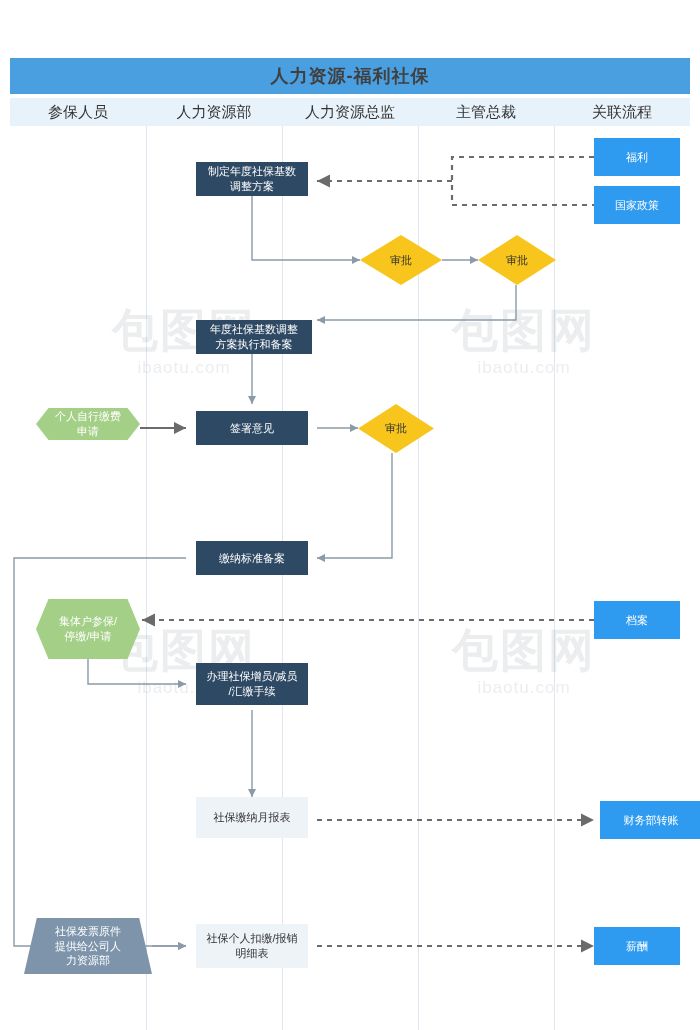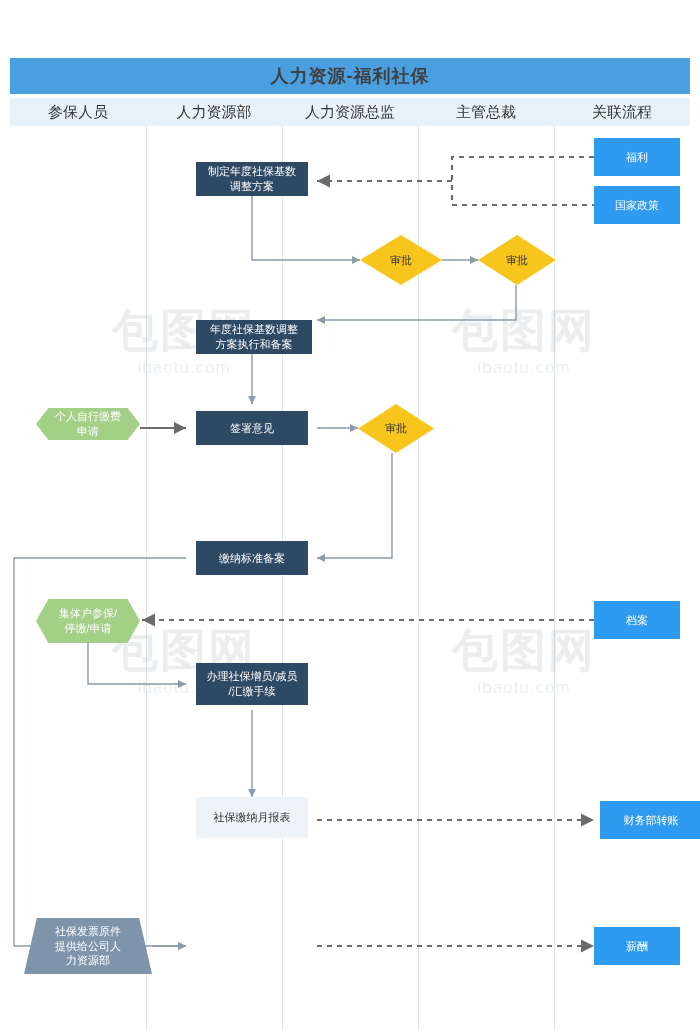--- a/index.html
+++ b/index.html
@@ -167,29 +167,31 @@
   <div class="node n-dark" style="left:196px;top:320px;width:116px;height:34px;">年度社保基数调整
 方案执行和备案</div>
 
   <div class="hexagon h-green" style="left:36px;top:408px;width:104px;height:32px;">个人自行缴费
 申请</div>
   <div class="node n-dark" style="left:196px;top:411px;width:112px;height:34px;">签署意见</div>
   <div class="diamond" style="left:358px;top:404px;width:76px;height:49px;">审批</div>
 
   <div class="node n-dark" style="left:196px;top:541px;width:112px;height:34px;">缴纳标准备案</div>
 
-  <div class="hexagon h-green" style="left:36px;top:599px;width:104px;height:44px;">集体户参保/
+  <div class="hexagon h-green" style="left:36px;top:599px;width:104px;height:60px;">集体户参保/
 停缴/申请</div>
   <div class="node n-dark" style="left:196px;top:663px;width:112px;height:42px;">办理社保增员/减员
 /汇缴手续</div>
 
   <div class="node n-pale" style="left:196px;top:797px;width:112px;height:41px;">社保缴纳月报表</div>
   <div class="trapezoid" style="left:24px;top:918px;width:128px;height:56px;">社保发票原件
 提供给公司人
 力资源部</div>
+  <div class="node n-pale" style="left:196px;top:924px;width:112px;height:44px;">社保个人扣缴/报销
+明细表</div>
 
   <div class="node n-blue" style="left:594px;top:138px;width:86px;height:38px;">福利</div>
   <div class="node n-blue" style="left:594px;top:186px;width:86px;height:38px;">国家政策</div>
   <div class="node n-blue" style="left:594px;top:601px;width:86px;height:38px;">档案</div>
   <div class="node n-blue" style="left:600px;top:801px;width:102px;height:38px;">财务部转账</div>
   <div class="node n-blue" style="left:594px;top:927px;width:86px;height:38px;">薪酬</div>
 
 </div>
 
 </body></html>

